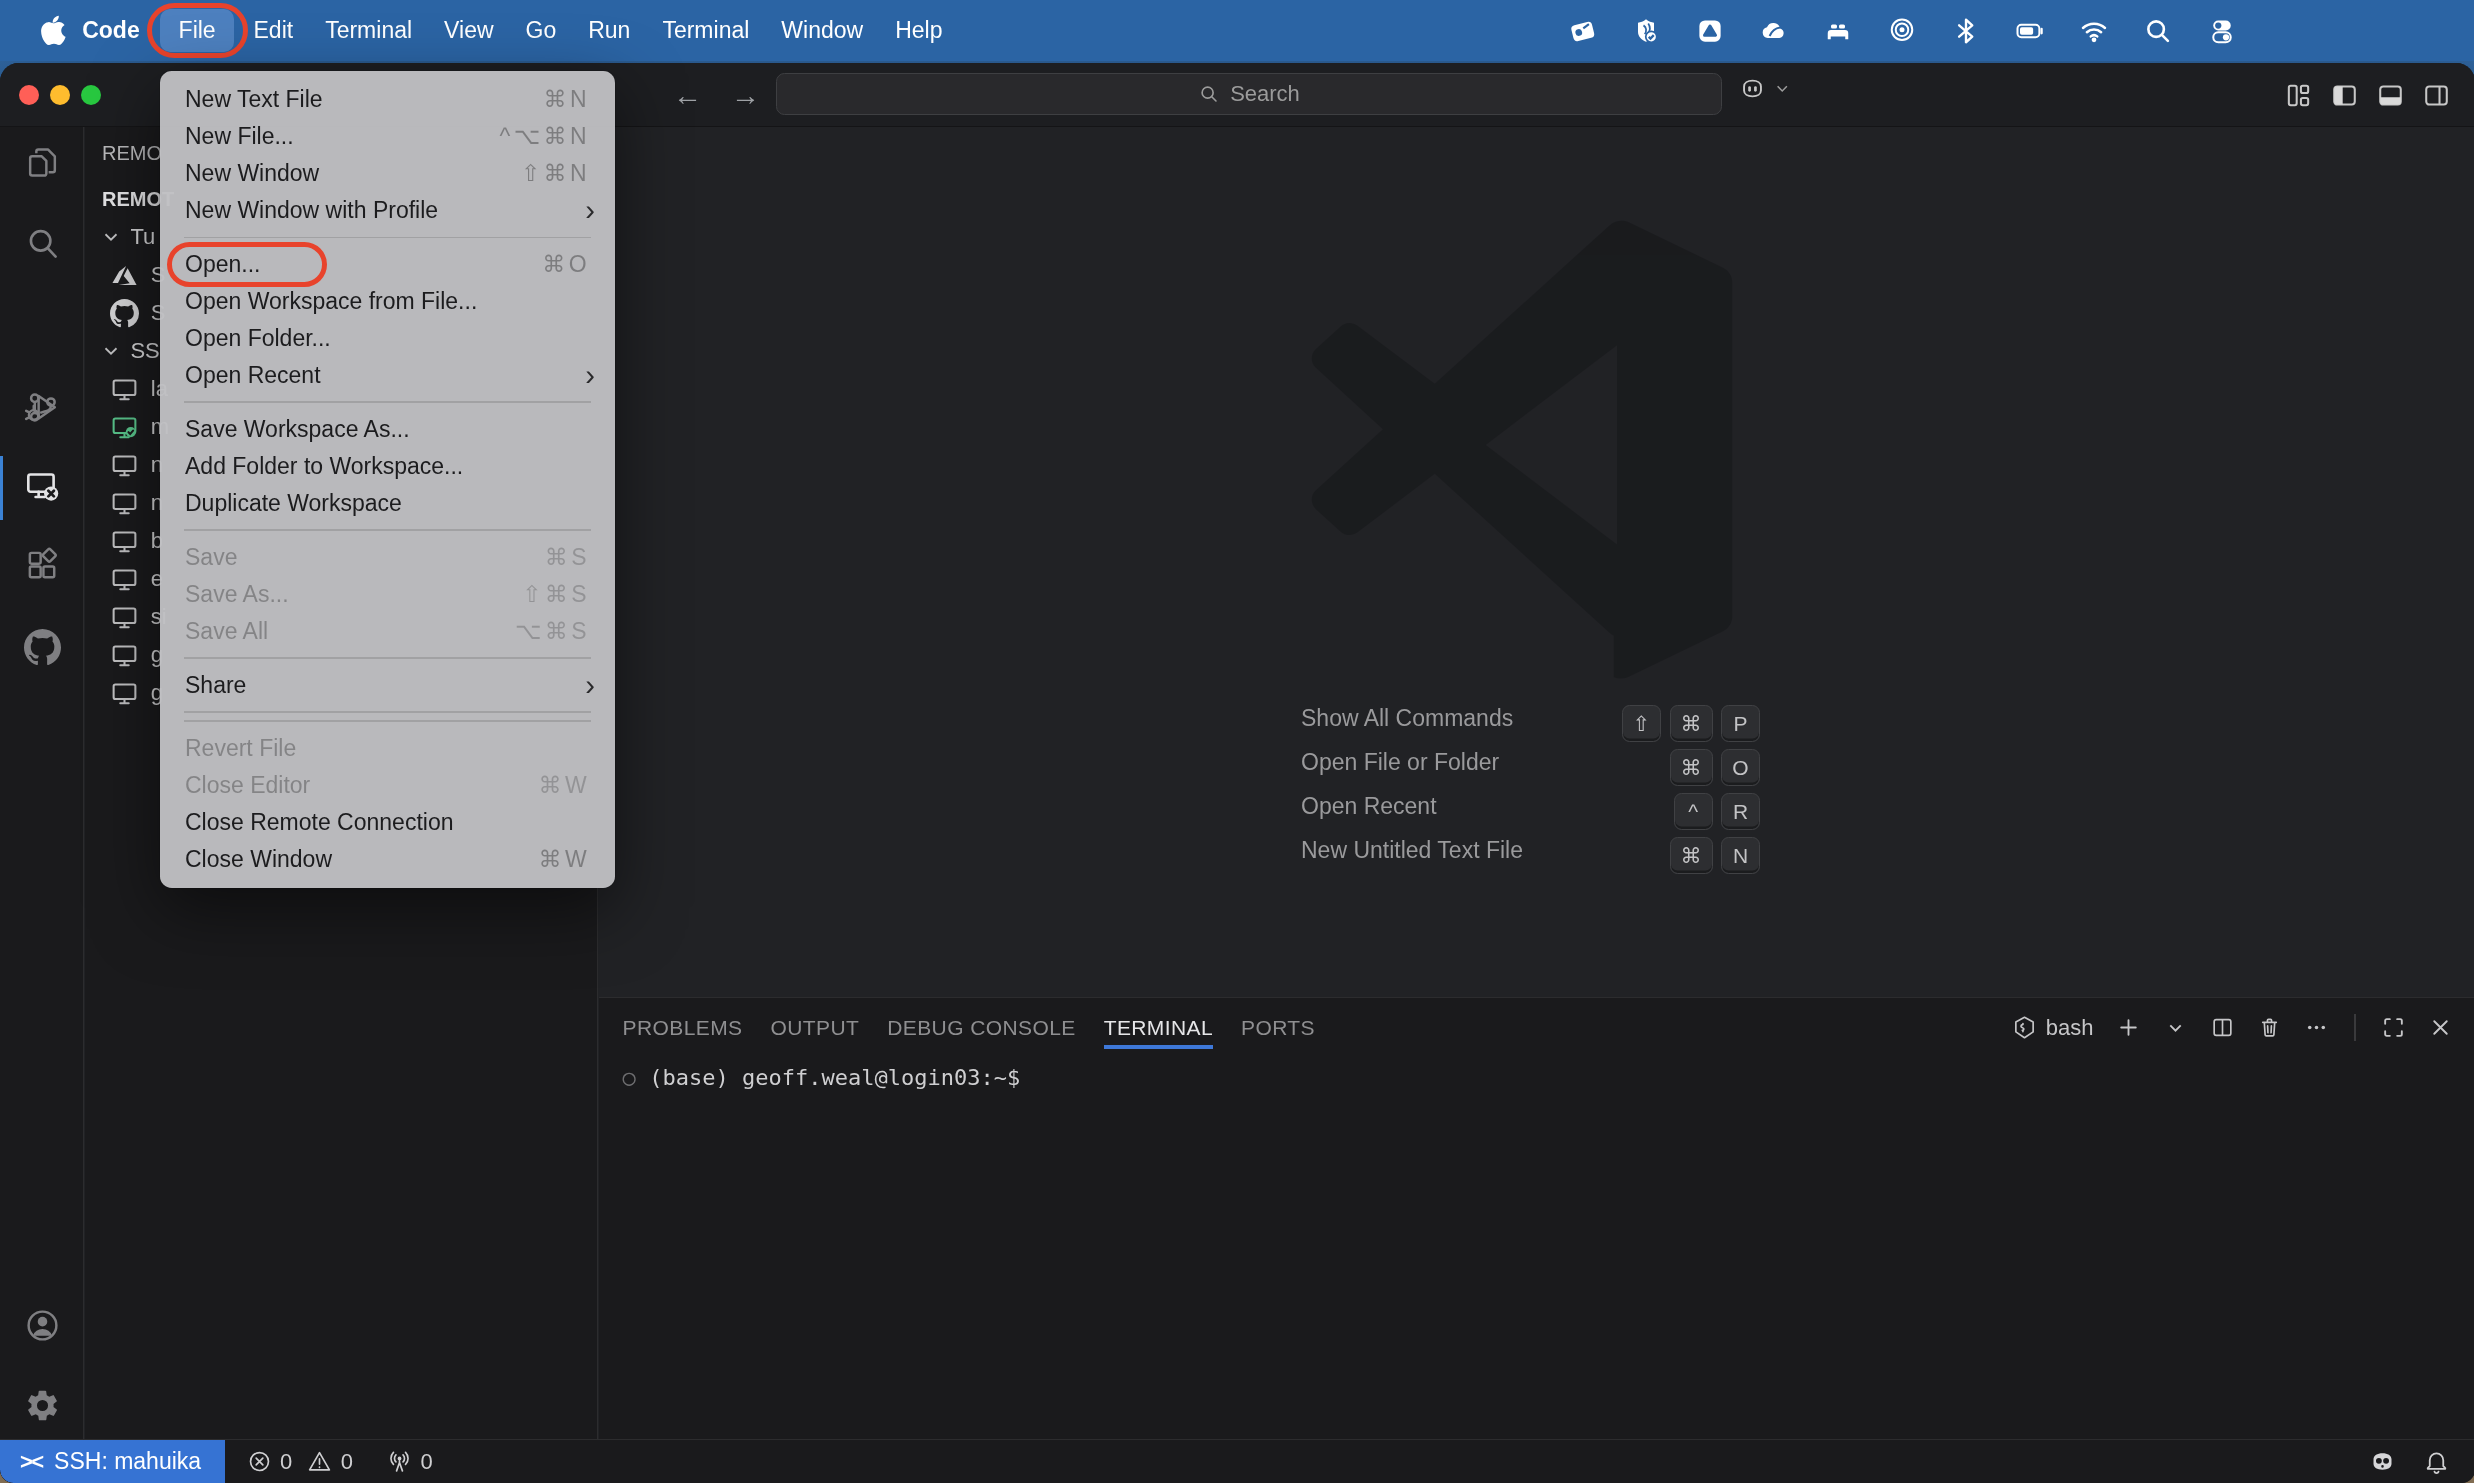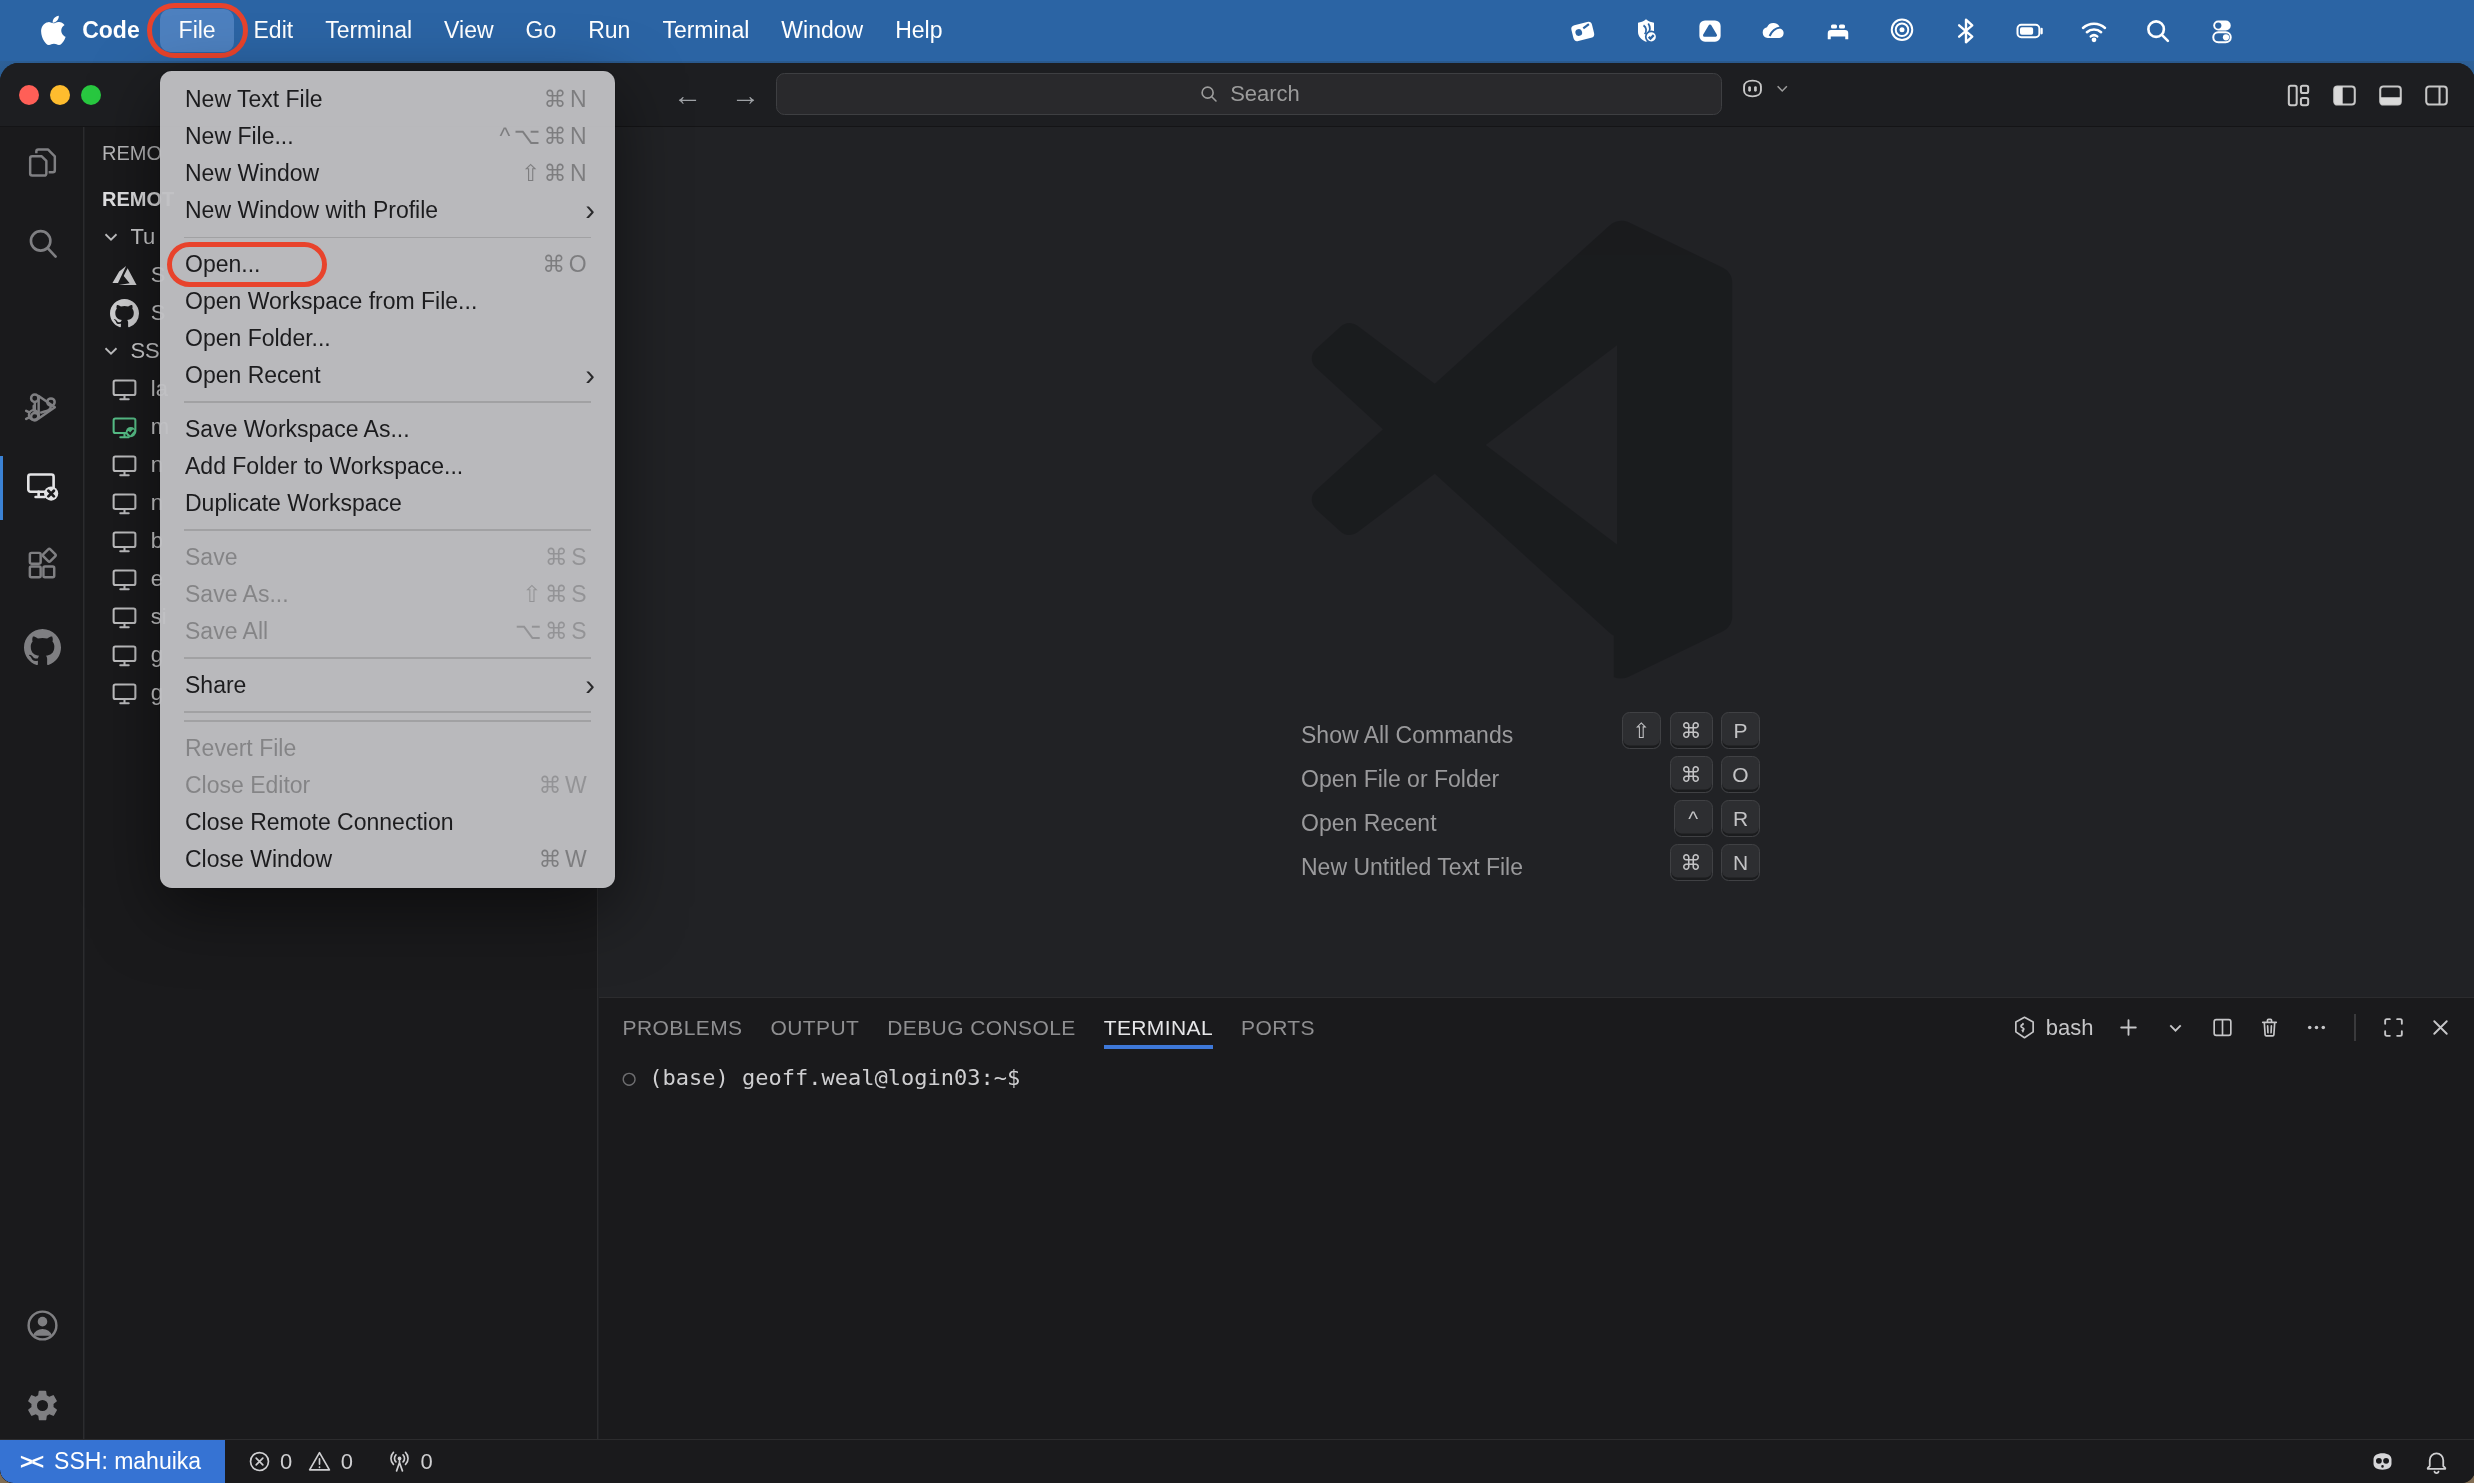--- a/index.html
+++ b/index.html
@@ -61,21 +61,21 @@
   .tree-chev svg{width:22px;height:22px;color:#c0c0c2}
   .host-ic svg{width:29px;height:29px;color:#c0c0c2}
   .host-ic.green svg{color:#58c28a}
 
   
   .editor-pane{position:absolute;left:599px;top:64px;right:0;bottom:44px}
   .editor{position:absolute;left:0;right:0;top:0;bottom:442px;background:#212225}
   .watermark{position:absolute;left:648px;top:93px;width:505px;height:459px;opacity:.55}
   .watermark svg{width:100%;height:100%}
   .welcome{position:absolute;left:702px;top:578px;width:459px}
-  .ws-row{display:flex;align-items:flex-end;height:44px}
+  .ws-row{display:flex;align-items:flex-start;height:44px}
   .ws-label{flex:1;color:#9a9a9c;font-size:23px}
   .ws-keys{display:flex;gap:8.4px;margin-left:15px}
   .key{min-width:39px;height:37px;padding:0 10px;background:#2d2e31;border:0.8px solid #404144;
     border-radius:7.6px;box-shadow:inset 0 -2.5px 0 rgba(0,0,0,.38);color:#c3c3c5;font-size:21px;
     display:flex;align-items:center;justify-content:center}
 
   
   .panel{position:absolute;left:0;right:0;bottom:0;height:442px;background:#1a1a1c;border-top:0.8px solid #2c2c2e}
   .panel-tabs{position:absolute;left:23.6px;top:0;height:59px;display:flex;gap:28px}
   .ptab{position:relative;display:flex;align-items:center;color:#8f8f91;font-size:21px;letter-spacing:0.4px}

